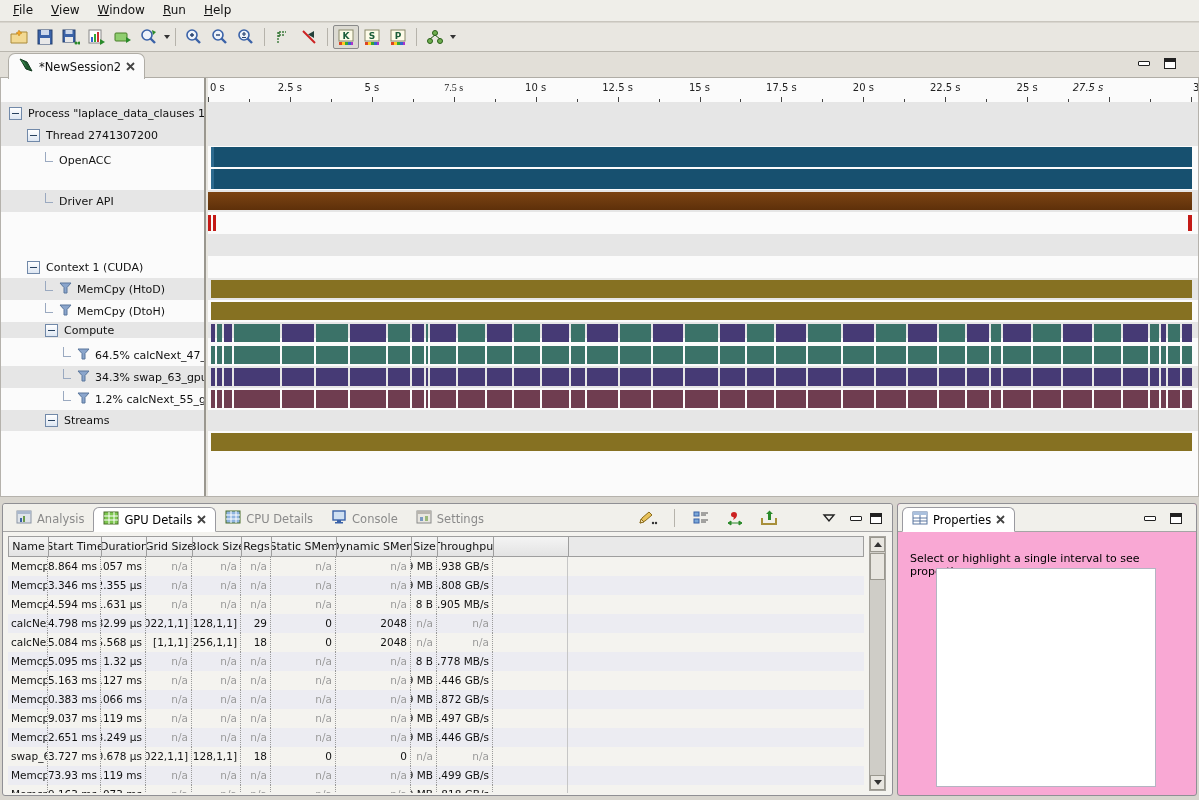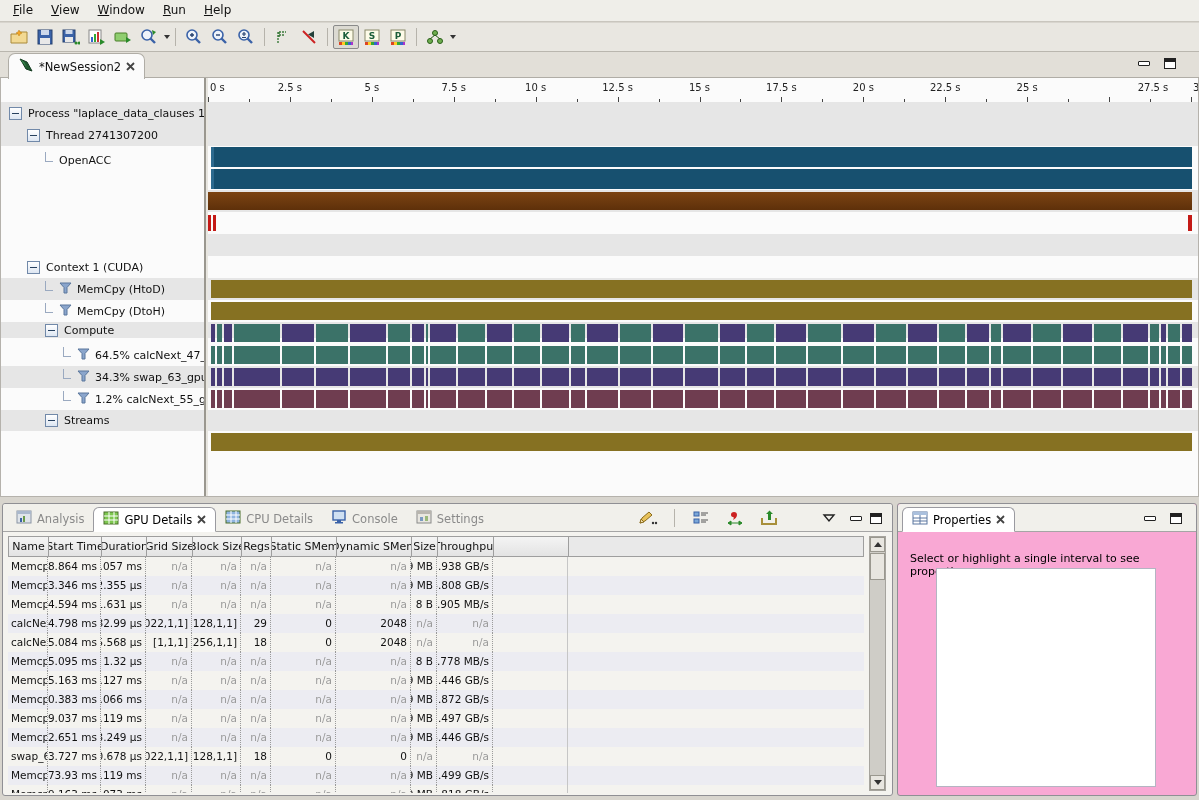--- a/index.html
+++ b/index.html
@@ -247,21 +247,21 @@
     <div class="ruler" id="ruler">
         <div class="lbl" style="left: 2px;">0 s</div>
         <div class="tick" style="left: 0px; height: 5px;"></div>
         <div class="tick" style="left: 40.9583px; height: 3px;"></div>
         <div class="lbl" style="left: 81.9167px; transform: translateX(-50%);">2.5 s</div>
         <div class="tick" style="left: 81.9167px; height: 5px;"></div>
         <div class="tick" style="left: 122.875px; height: 3px;"></div>
         <div class="lbl" style="left: 163.833px; transform: translateX(-50%);">5 s</div>
         <div class="tick" style="left: 163.833px; height: 5px;"></div>
         <div class="tick" style="left: 204.792px; height: 3px;"></div>
-        <div class="lbl" style="left: 245.75px; transform: translateX(-50%);">7.5 s</div>
+        <div class="lbl" style="left: 245.75px; transform: translateX(-50%); font-family: Liberation Serif, serif;">7.5 s</div>
         <div class="tick" style="left: 245.75px; height: 5px;"></div>
         <div class="tick" style="left: 286.708px; height: 3px;"></div>
         <div class="lbl" style="left: 327.667px; transform: translateX(-50%);">10 s</div>
         <div class="tick" style="left: 327.667px; height: 5px;"></div>
         <div class="tick" style="left: 368.625px; height: 3px;"></div>
         <div class="lbl" style="left: 409.583px; transform: translateX(-50%);">12.5 s</div>
         <div class="tick" style="left: 409.583px; height: 5px;"></div>
         <div class="tick" style="left: 450.542px; height: 3px;"></div>
         <div class="lbl" style="left: 491.5px; transform: translateX(-50%);">15 s</div>
         <div class="tick" style="left: 491.5px; height: 5px;"></div>
@@ -271,21 +271,21 @@
         <div class="tick" style="left: 614.375px; height: 3px;"></div>
         <div class="lbl" style="left: 655.333px; transform: translateX(-50%);">20 s</div>
         <div class="tick" style="left: 655.333px; height: 5px;"></div>
         <div class="tick" style="left: 696.292px; height: 3px;"></div>
         <div class="lbl" style="left: 737.25px; transform: translateX(-50%);">22.5 s</div>
         <div class="tick" style="left: 737.25px; height: 5px;"></div>
         <div class="tick" style="left: 778.208px; height: 3px;"></div>
         <div class="lbl" style="left: 819.167px; transform: translateX(-50%);">25 s</div>
         <div class="tick" style="left: 819.167px; height: 5px;"></div>
         <div class="tick" style="left: 860.125px; height: 3px;"></div>
-        <div class="lbl" style="left: 945px; transform: translateX(-50%);">27.5 s</div>
+        <div class="lbl" style="left: 880px; transform: translateX(-50%); font-style: italic;">27.5 s</div>
         <div class="tick" style="left: 901.083px; height: 5px;"></div>
         <div class="tick" style="left: 942.042px; height: 3px;"></div>
         <div class="lbl" style="left: 985px;">30</div>
         <div class="tick" style="left: 983px; height: 5px;"></div>
       </div>
     <div id="trows">
         <div class="trow shade-gray" style="top: 24px; height: 22px;">
           <div class="tplot"></div>
           <div class="tlabel">
             <span style="display: inline-block; width: 8px; flex: 0 0 auto;"></span>
@@ -308,20 +308,25 @@
           </div>
           <div class="tlabel">
             <span style="display: inline-block; width: 44px; flex: 0 0 auto;"></span>
             <span class="elbow"></span>
             <span>OpenACC</span>
           </div>
         </div>
         <div class="trow shade-gray" style="top: 112px; height: 22px;">
           <div class="tplot">
             <div class="bar" style="left: 0px; right: 8px; background: linear-gradient(rgb(124, 68, 19), rgb(94, 48, 10));"></div>
+          </div>
+          <div class="tlabel">
+            <span style="display: inline-block; width: 44px; flex: 0 0 auto;"></span>
+            <span class="elbow"></span>
+            <span>Driver API</span>
           </div>
         </div>
         <div class="trow shade-white" style="top: 134px; height: 22px;">
           <div class="tplot">
             <div class="bar" style="left: 0px; width: 3px; top: 3px; height: 16px; background: rgb(196, 26, 22);"></div>
             <div class="bar" style="left: 5px; width: 3px; top: 3px; height: 16px; background: rgb(196, 26, 22);"></div>
             <div class="bar" style="right: 8px; width: 4px; top: 3px; height: 16px; background: rgb(196, 26, 22);"></div>
           </div>
         </div>
         <div class="trow shade-gray" style="top: 156px; height: 22px;">

